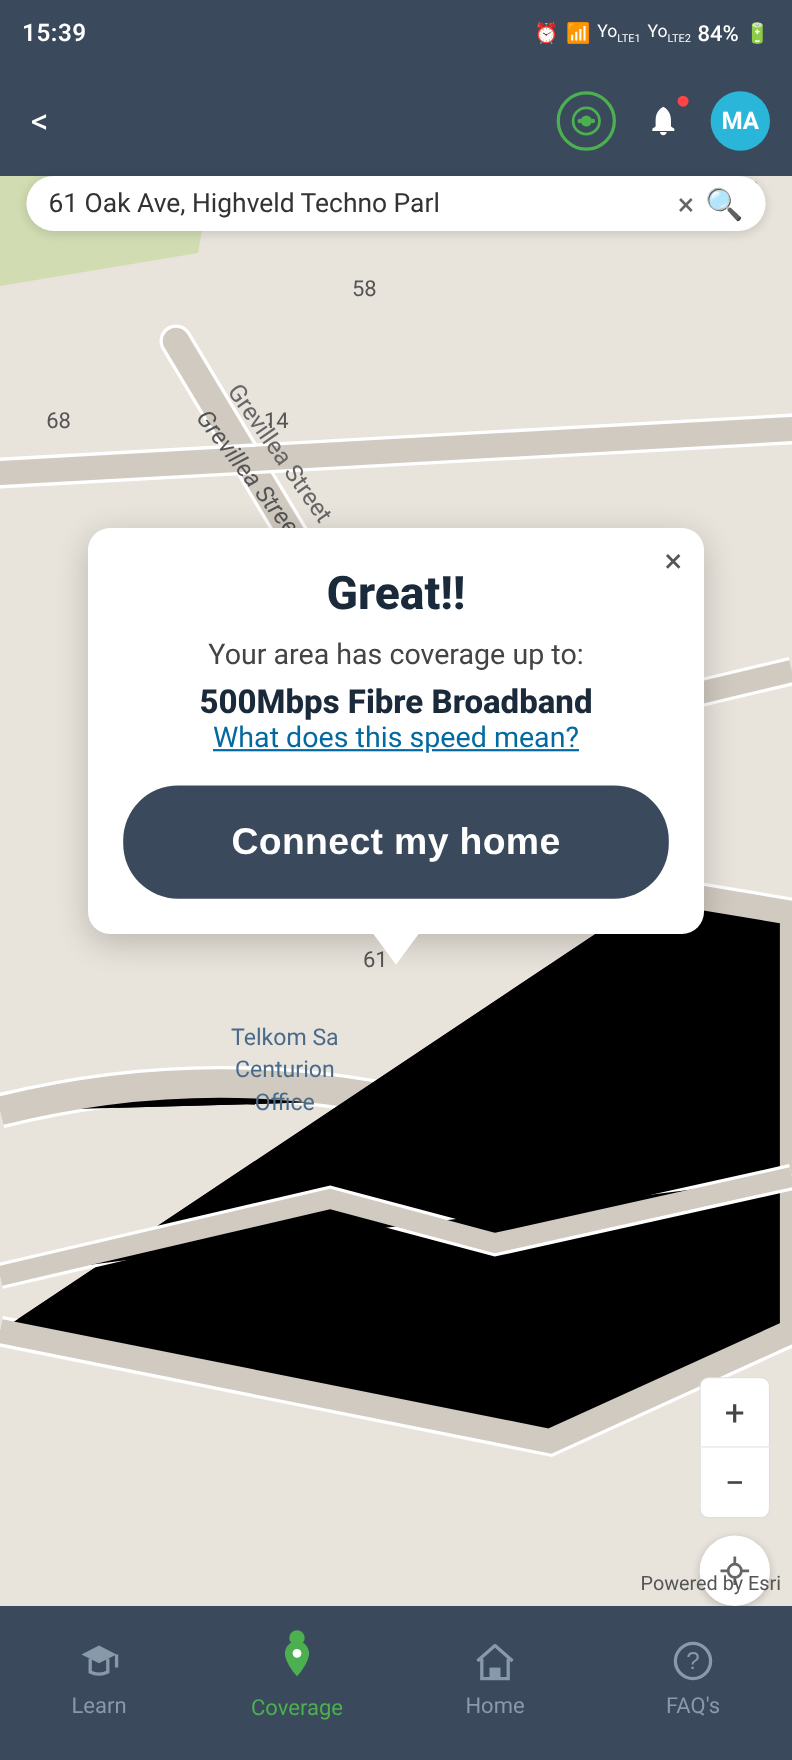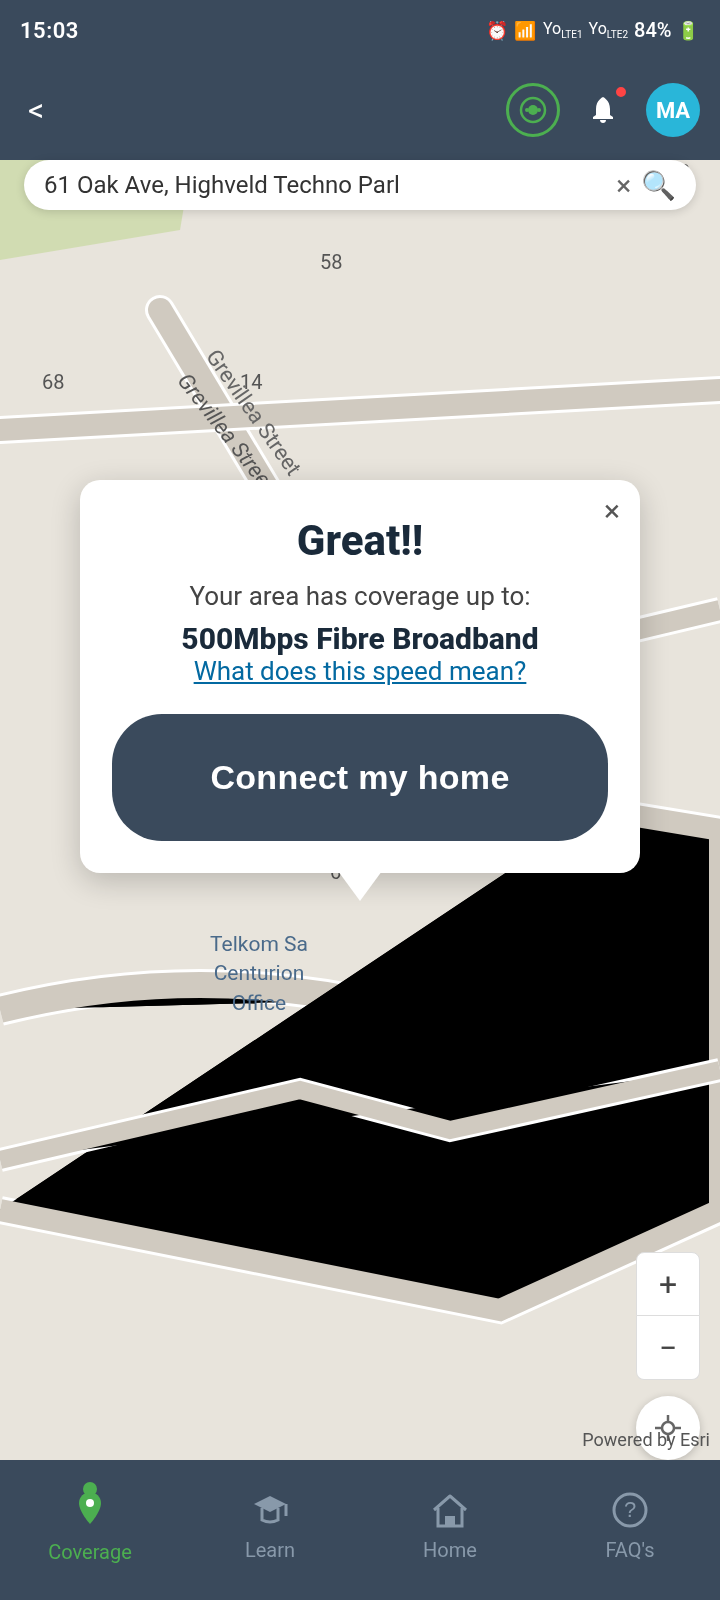--- a/index.html
+++ b/index.html
@@ -201,21 +201,21 @@
       text-align: center;
       font-size: 26px;
       color: #0369a1;
       text-decoration: underline;
       margin-bottom: 28px;
       cursor: pointer;
     }
     .popup-btn {
       display: block;
       width: 100%;
-      padding: 44px 20px;
+      padding: 32px 20px;
       background: #3a4a5c;
       color: white;
       font-size: 34px;
       font-weight: 700;
       text-align: center;
       border-radius: 50px;
       border: none;
       cursor: pointer;
       letter-spacing: 0.3px;
     }
@@ -329,21 +329,21 @@
       width: 120px;
       height: 6px;
       background: #aaa;
       border-radius: 3px;
     }
   </style>
 </head>
 <body>
 
 <div class="status-bar">
-  <span class="status-left">15:03</span>
+  <span class="status-left">15:39</span>
   <div class="status-right">
     <span>⏰</span>
     <span>📶</span>
     <span style="font-size:16px">Yo<sub style="font-size:10px">LTE1</sub></span>
     <span style="font-size:16px">Yo<sub style="font-size:10px">LTE2</sub></span>
     <span class="battery-text">84%</span>
     <span>🔋</span>
   </div>
 </div>
 
@@ -447,43 +447,43 @@
     <line x1="15" y1="2" x2="15" y2="9" stroke="#666" stroke-width="2.5"></line>
     <line x1="15" y1="21" x2="15" y2="28" stroke="#666" stroke-width="2.5"></line>
     <line x1="2" y1="15" x2="9" y2="15" stroke="#666" stroke-width="2.5"></line>
     <line x1="21" y1="15" x2="28" y2="15" stroke="#666" stroke-width="2.5"></line>
   </svg>
 </div>
 
 <div class="esri-attr">Powered by Esri</div>
 
 <div class="bottom-nav">
+
+  <div class="nav-item">
+    <svg width="44" height="44" viewBox="0 0 44 44">
+      <path d="M6 16 L22 8 L38 16 L22 24 Z" fill="#8899aa"></path>
+      <path d="M14 20 L14 32 Q22 36 30 32 L30 20" fill="none" stroke="#8899aa" stroke-width="3"></path>
+      <line x1="38" y1="16" x2="38" y2="28" stroke="#8899aa" stroke-width="3"></line>
+    </svg>
+    <span class="nav-item-label">Learn</span>
+  </div>
 
   <div class="nav-item">
     <div class="nav-item-icon-wrap">
       <div class="nav-coverage-dot"></div>
       <svg width="44" height="44" viewBox="0 0 44 44">
         <path d="M22 6C16 6 11 11 11 17c0 9 11 21 11 21s11-12 11-21c0-6-5-11-11-11z" fill="#4caf50"></path>
         <circle cx="22" cy="17" r="4" fill="white"></circle>
       </svg>
     </div>
     <span class="nav-item-label active">Coverage</span>
   </div>
 
   <div class="nav-item">
     <svg width="44" height="44" viewBox="0 0 44 44">
-      <path d="M6 16 L22 8 L38 16 L22 24 Z" fill="#8899aa"></path>
-      <path d="M14 20 L14 32 Q22 36 30 32 L30 20" fill="none" stroke="#8899aa" stroke-width="3"></path>
-      <line x1="38" y1="16" x2="38" y2="28" stroke="#8899aa" stroke-width="3"></line>
-    </svg>
-    <span class="nav-item-label">Learn</span>
-  </div>
-
-  <div class="nav-item">
-    <svg width="44" height="44" viewBox="0 0 44 44">
       <path d="M6 22 L22 8 L38 22" fill="none" stroke="#8899aa" stroke-width="3" stroke-linejoin="round"></path>
       <path d="M10 20 L10 38 L34 38 L34 20" fill="none" stroke="#8899aa" stroke-width="3"></path>
       <rect x="17" y="28" width="10" height="10" fill="#8899aa"></rect>
     </svg>
     <span class="nav-item-label">Home</span>
   </div>
 
   <div class="nav-item">
     <svg width="44" height="44" viewBox="0 0 44 44">
       <circle cx="22" cy="22" r="16" fill="none" stroke="#8899aa" stroke-width="3"></circle>

